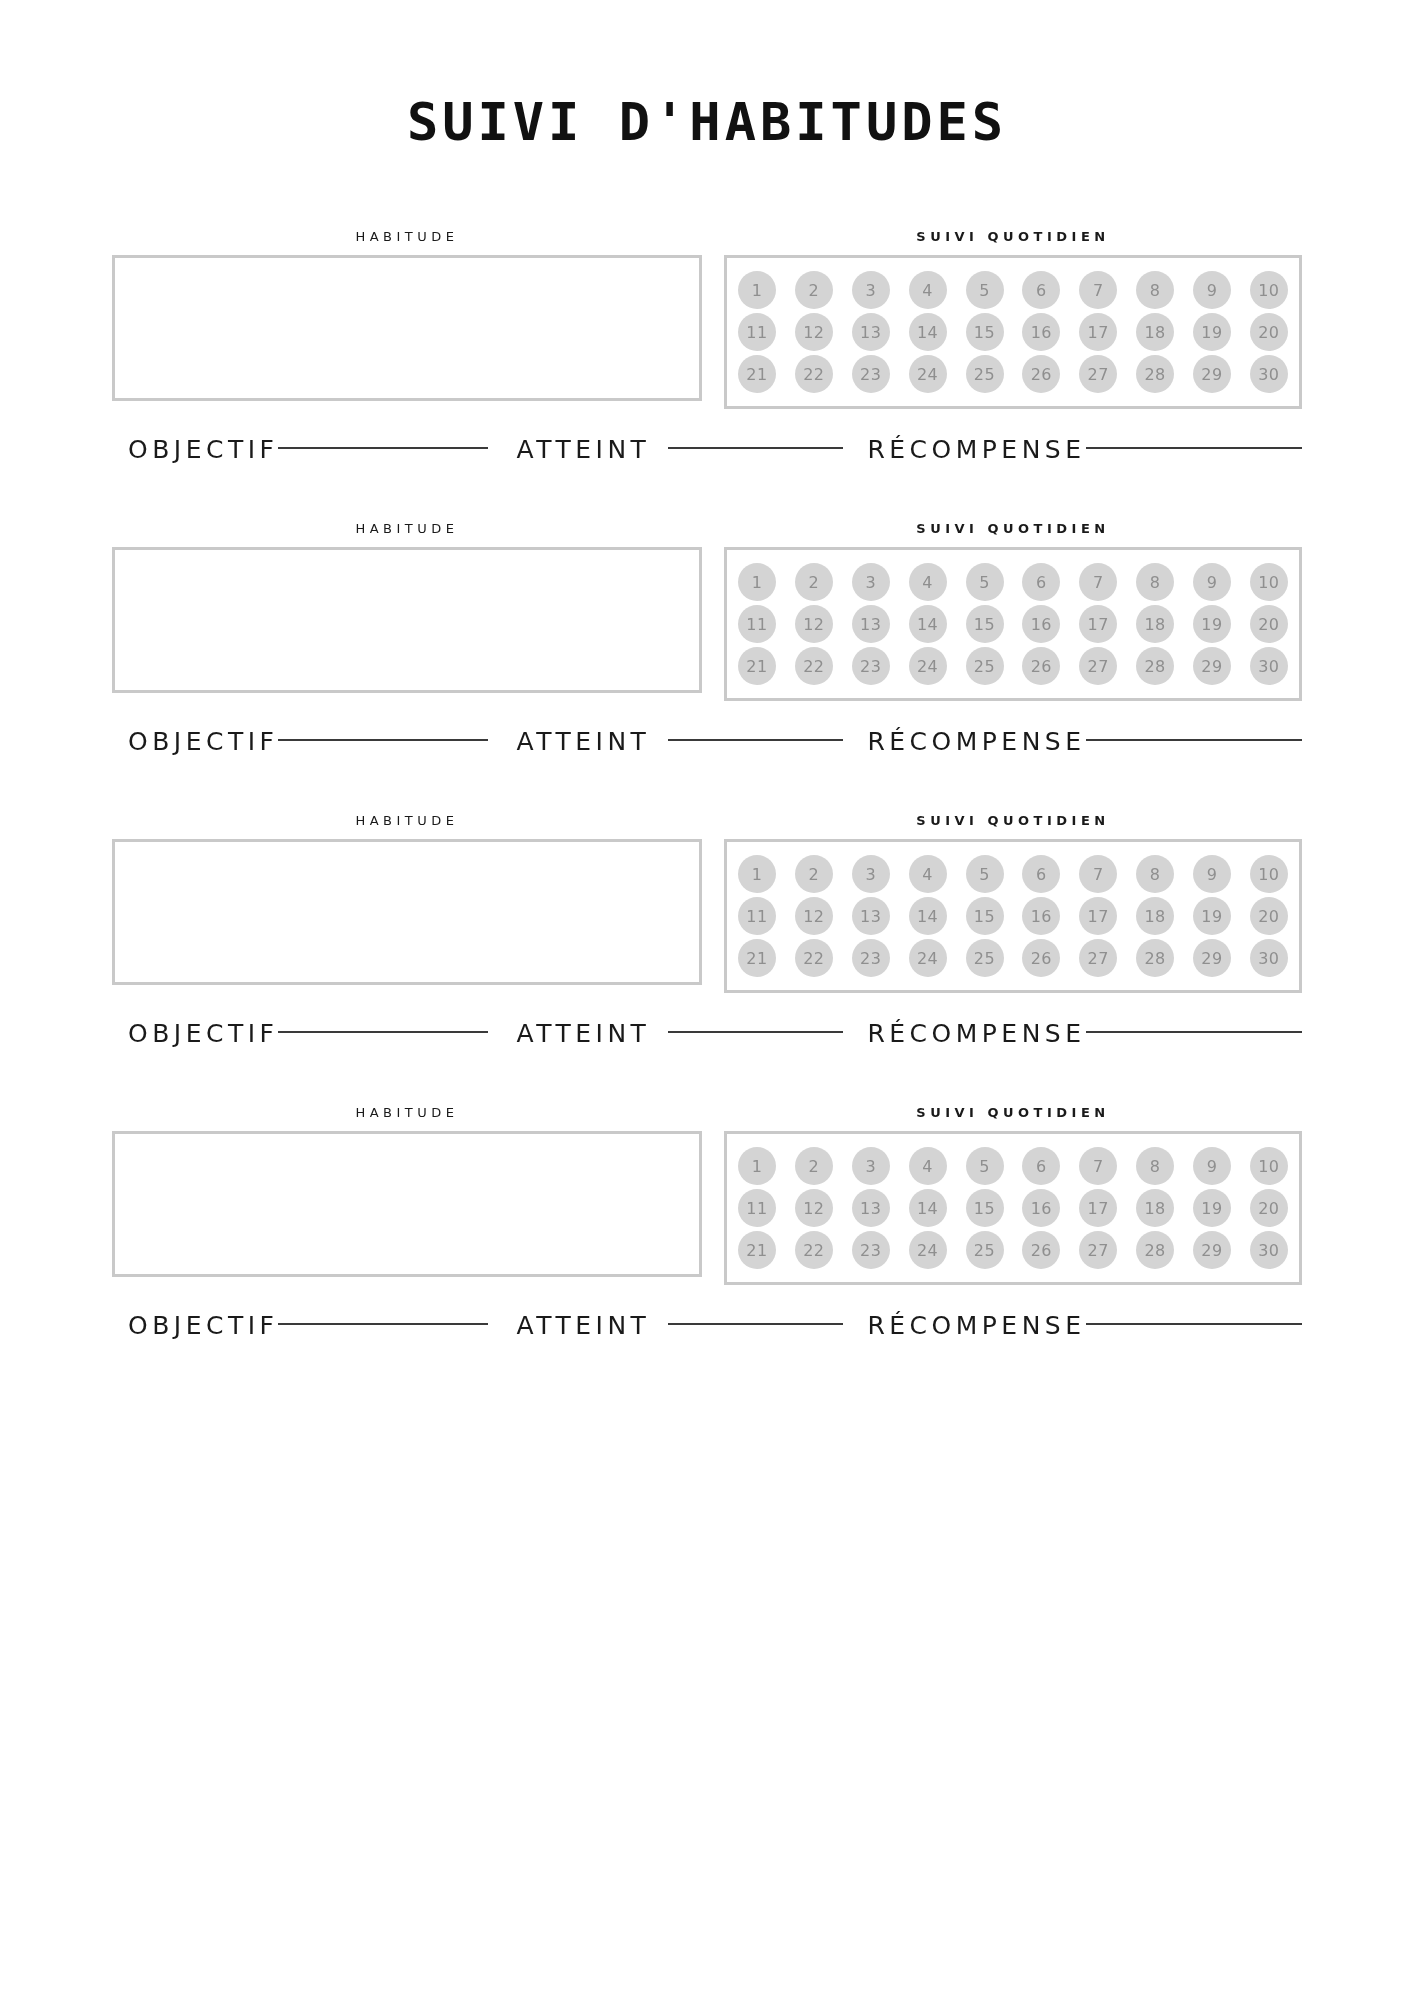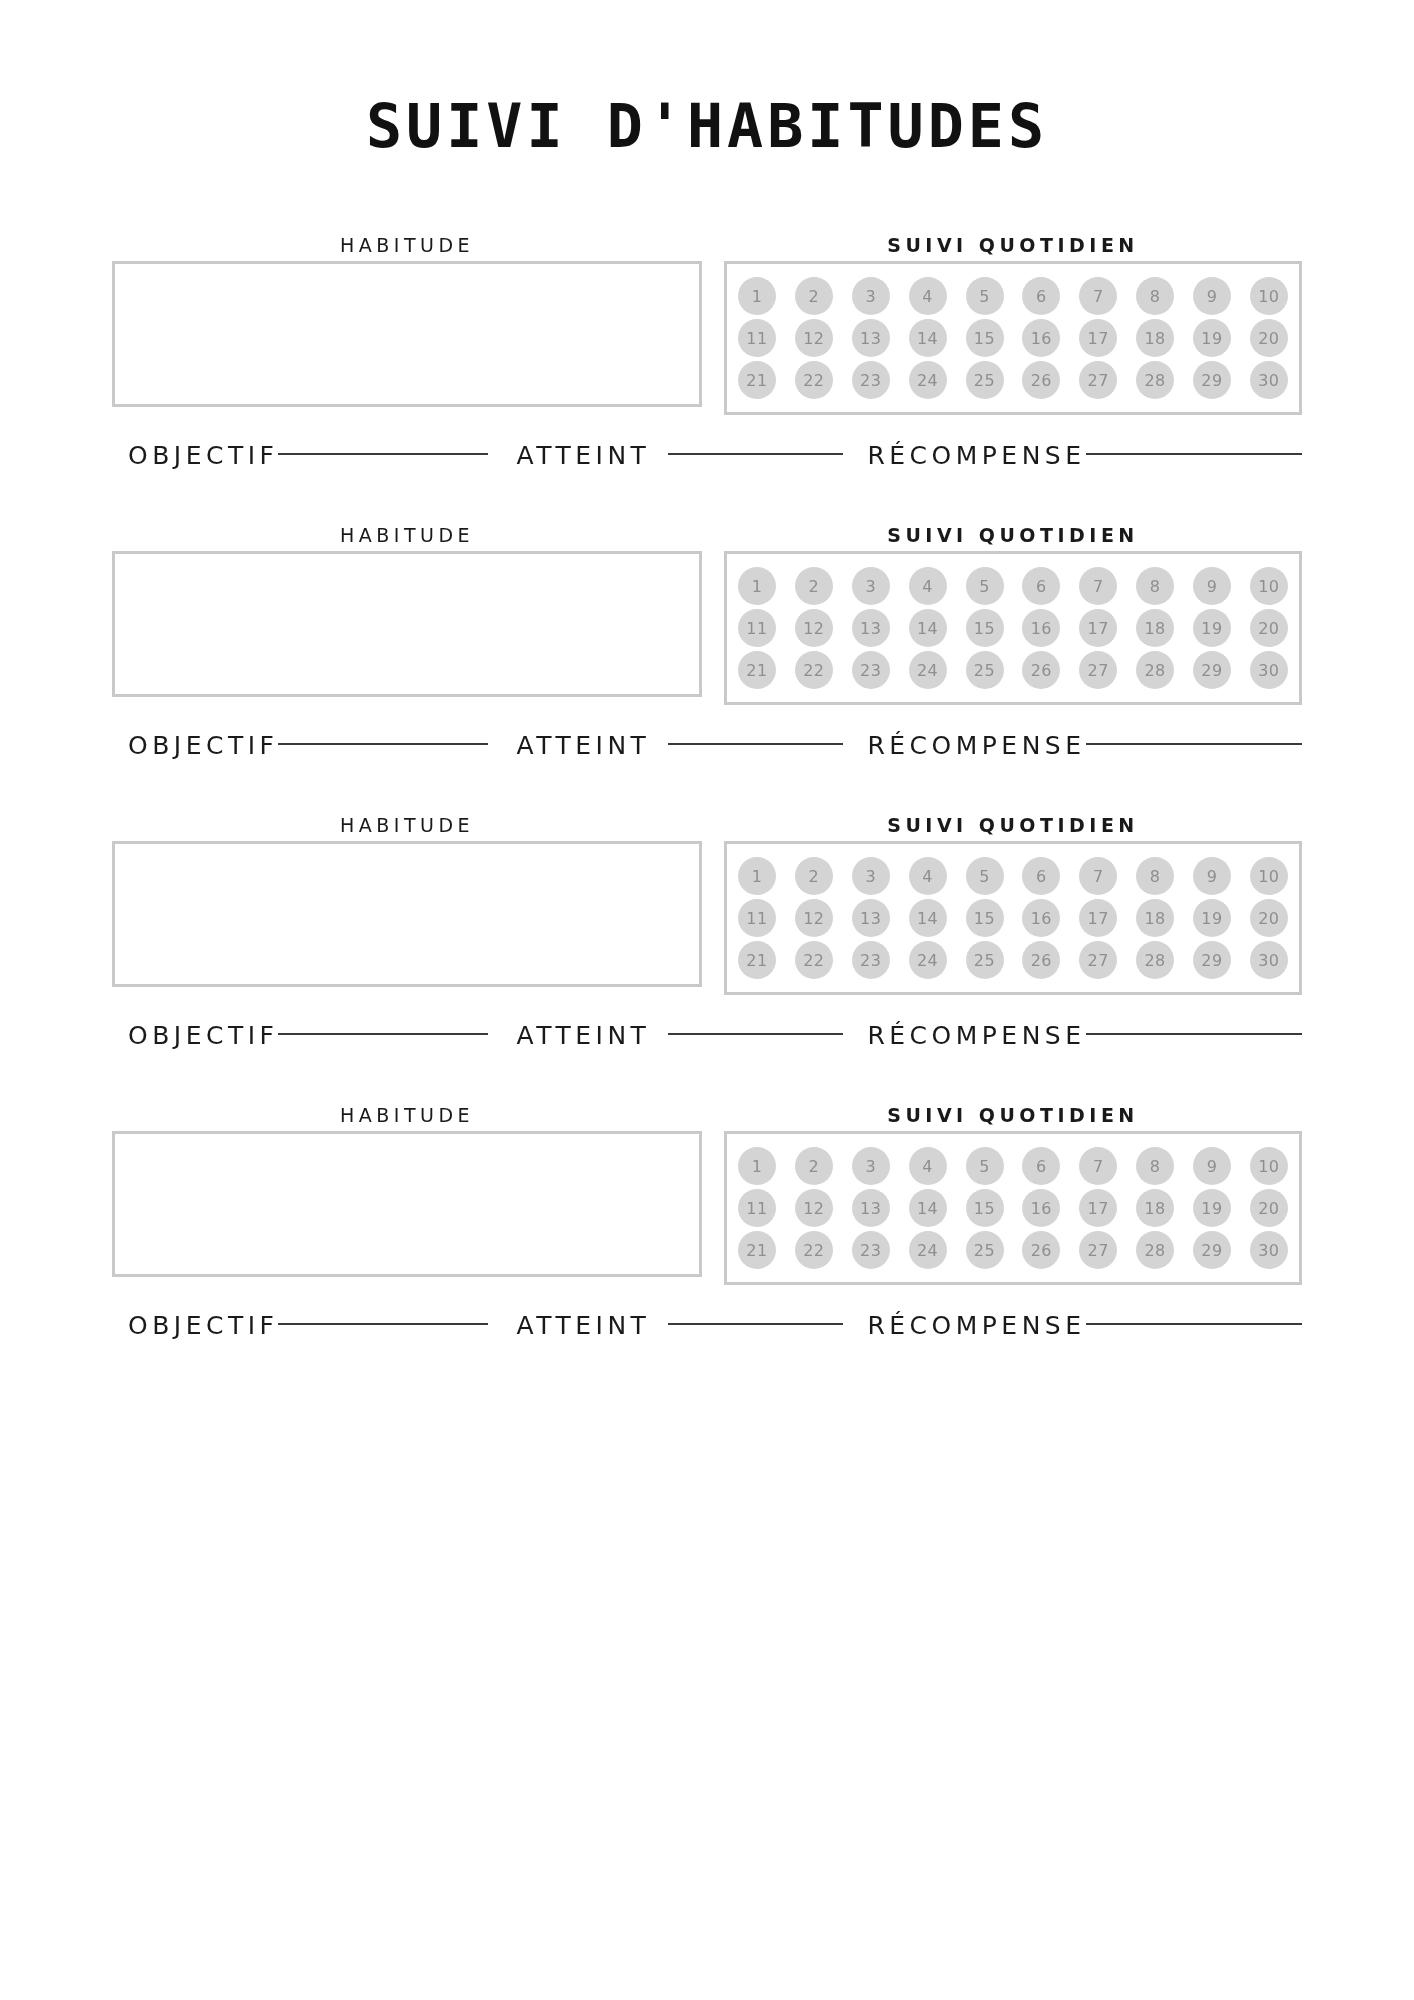--- a/index.html
+++ b/index.html
@@ -20,21 +20,21 @@
     width: 1414px;
     height: 2000px;
     box-sizing: border-box;
     padding: 0;
     position: relative;
   }
 
   .page-title {
     text-align: center;
     font-family: "DejaVu Sans Mono", monospace;
-    font-size: 60px;
+    font-size: 52px;
     font-weight: 700;
     letter-spacing: 4px;
     color: #111111;
     margin: 0;
     padding-top: 96px;
     line-height: 1;
   }
 
   .blocks {
     margin-top: 78px;
@@ -55,25 +55,25 @@
     text-align: center;
   }
   .head-right {
     flex: 1;
     text-align: center;
     font-weight: bold;
   }
 
   .head-label {
     font-family: "DejaVu Sans", sans-serif;
-    font-size: 19px;
+    font-size: 13px;
     letter-spacing: 4.5px;
     color: #1a1a1a;
     display: inline-block;
-    padding-bottom: 5px;
+    padding-bottom: 11px;
   }
 
   .block-body {
     display: flex;
     align-items: stretch;
   }
 
   .habit-box {
     width: 590px;
     height: 146px;

